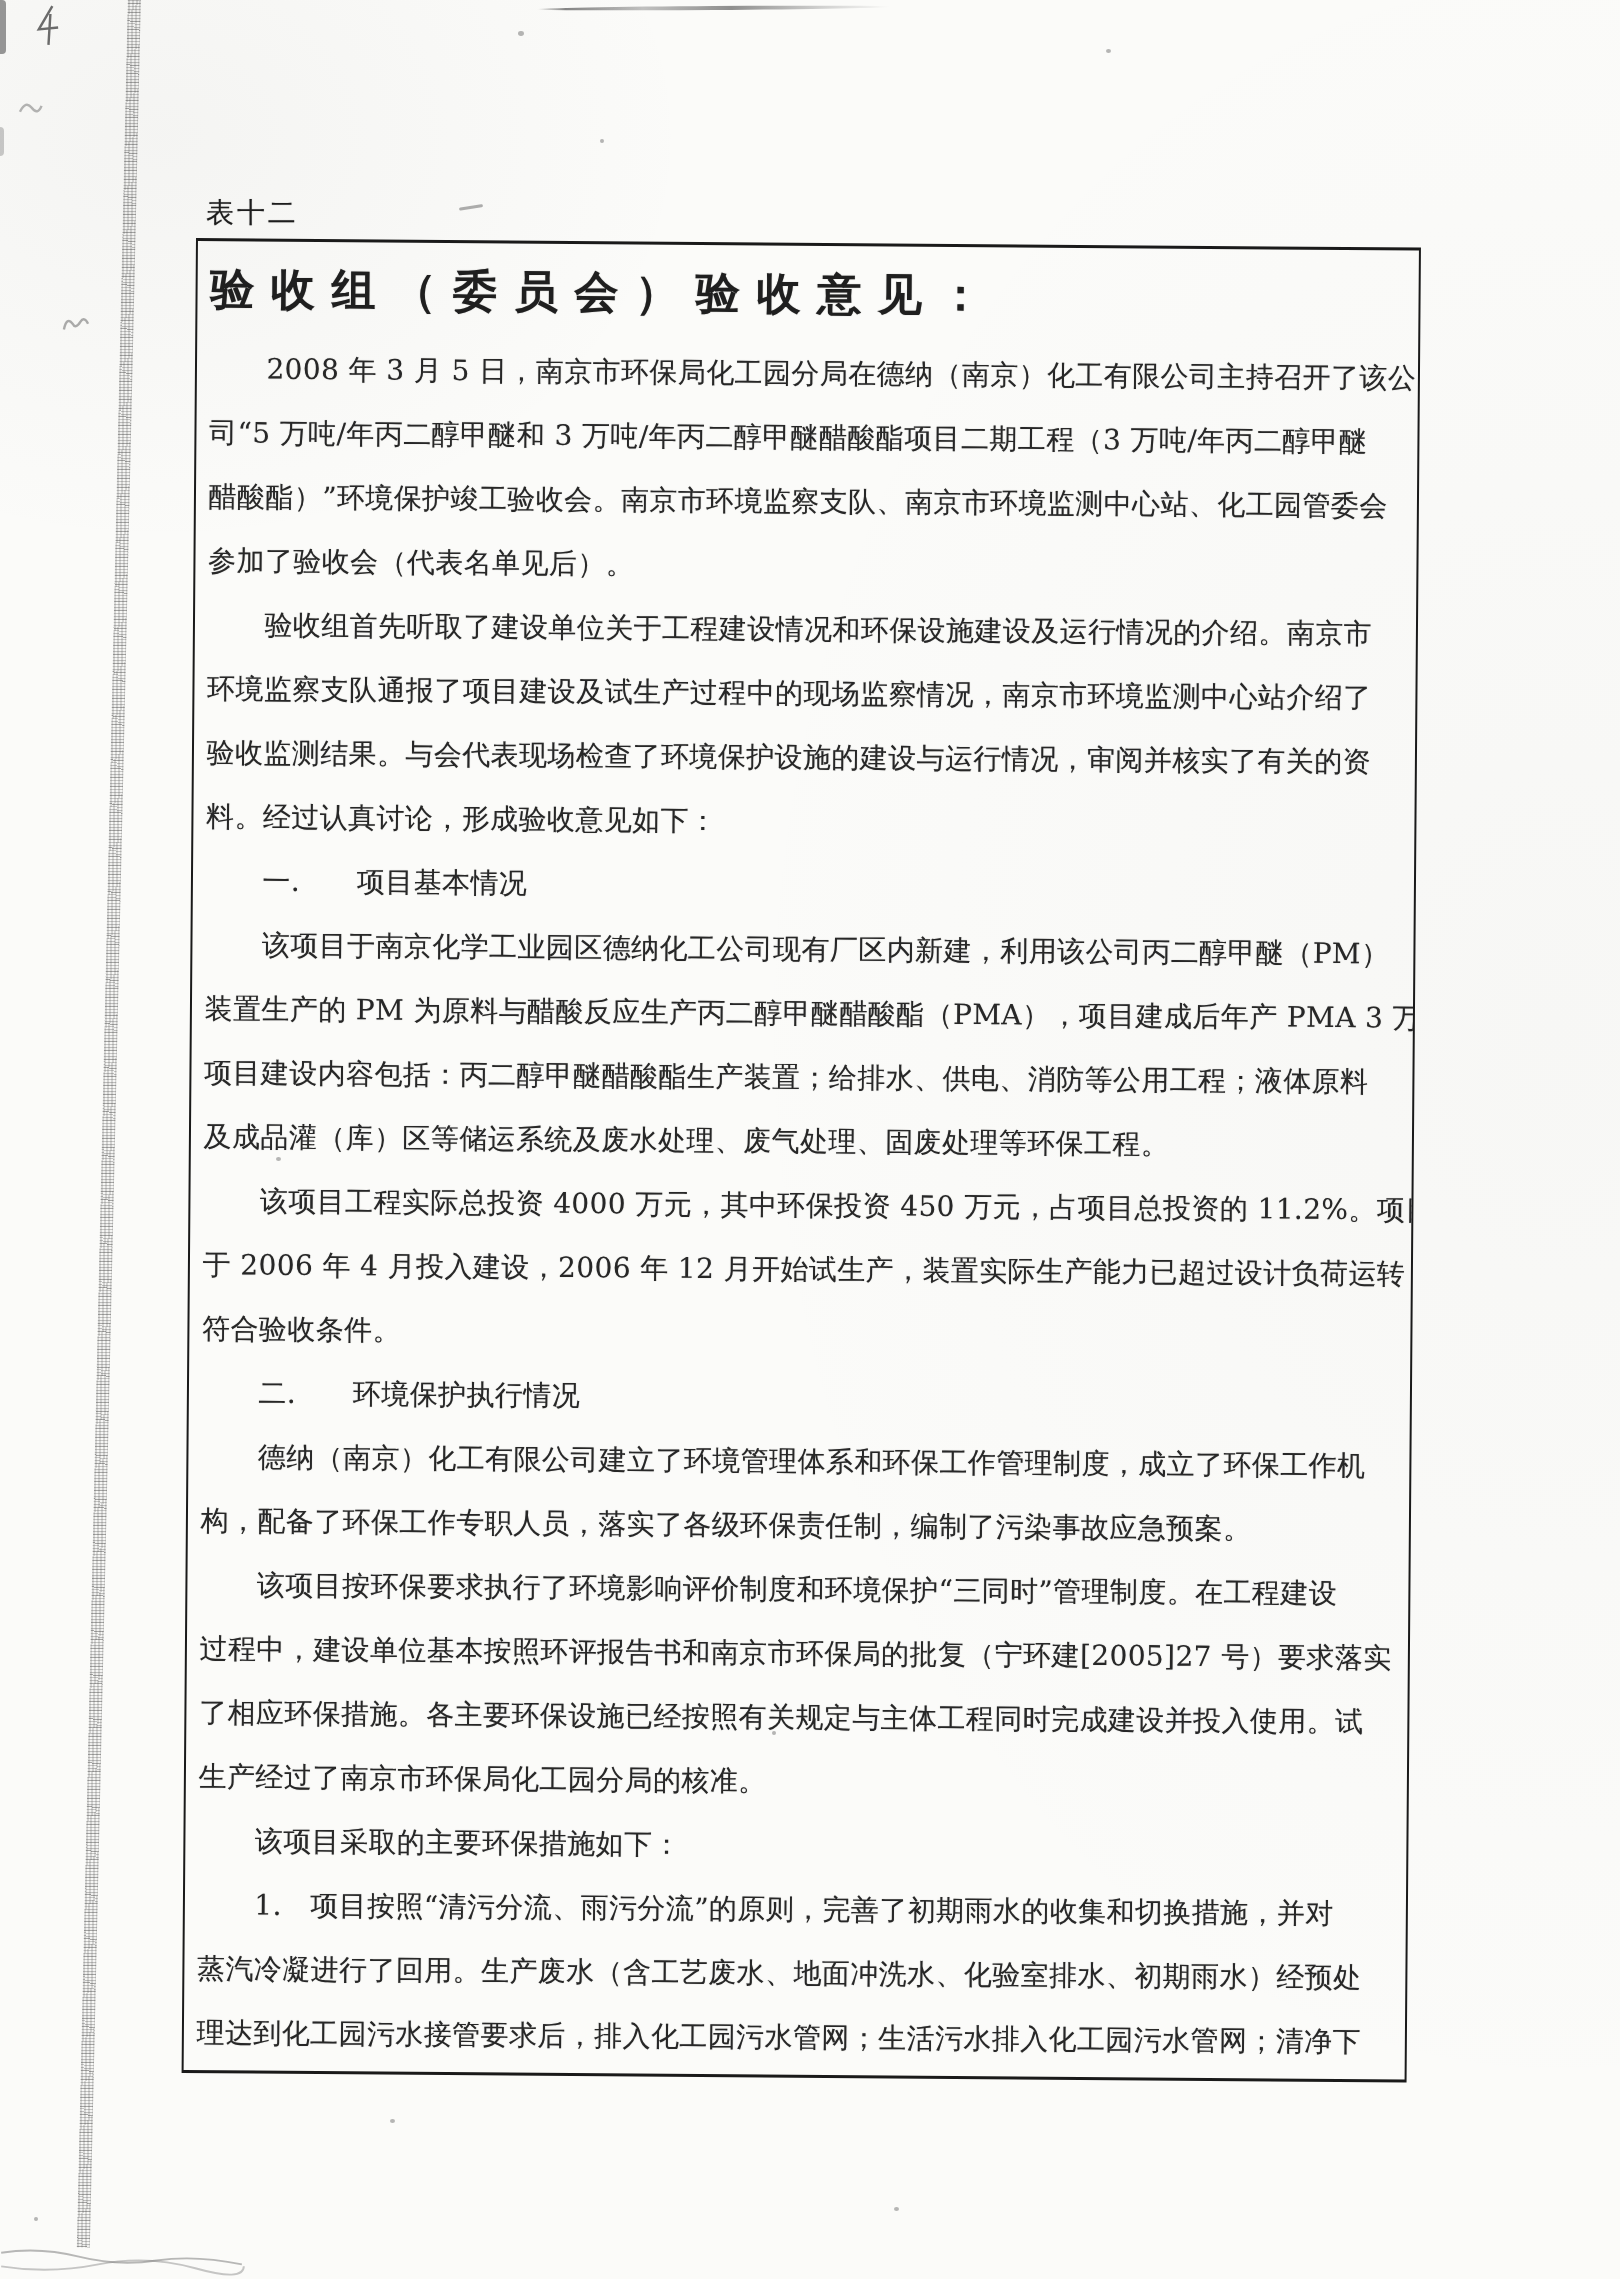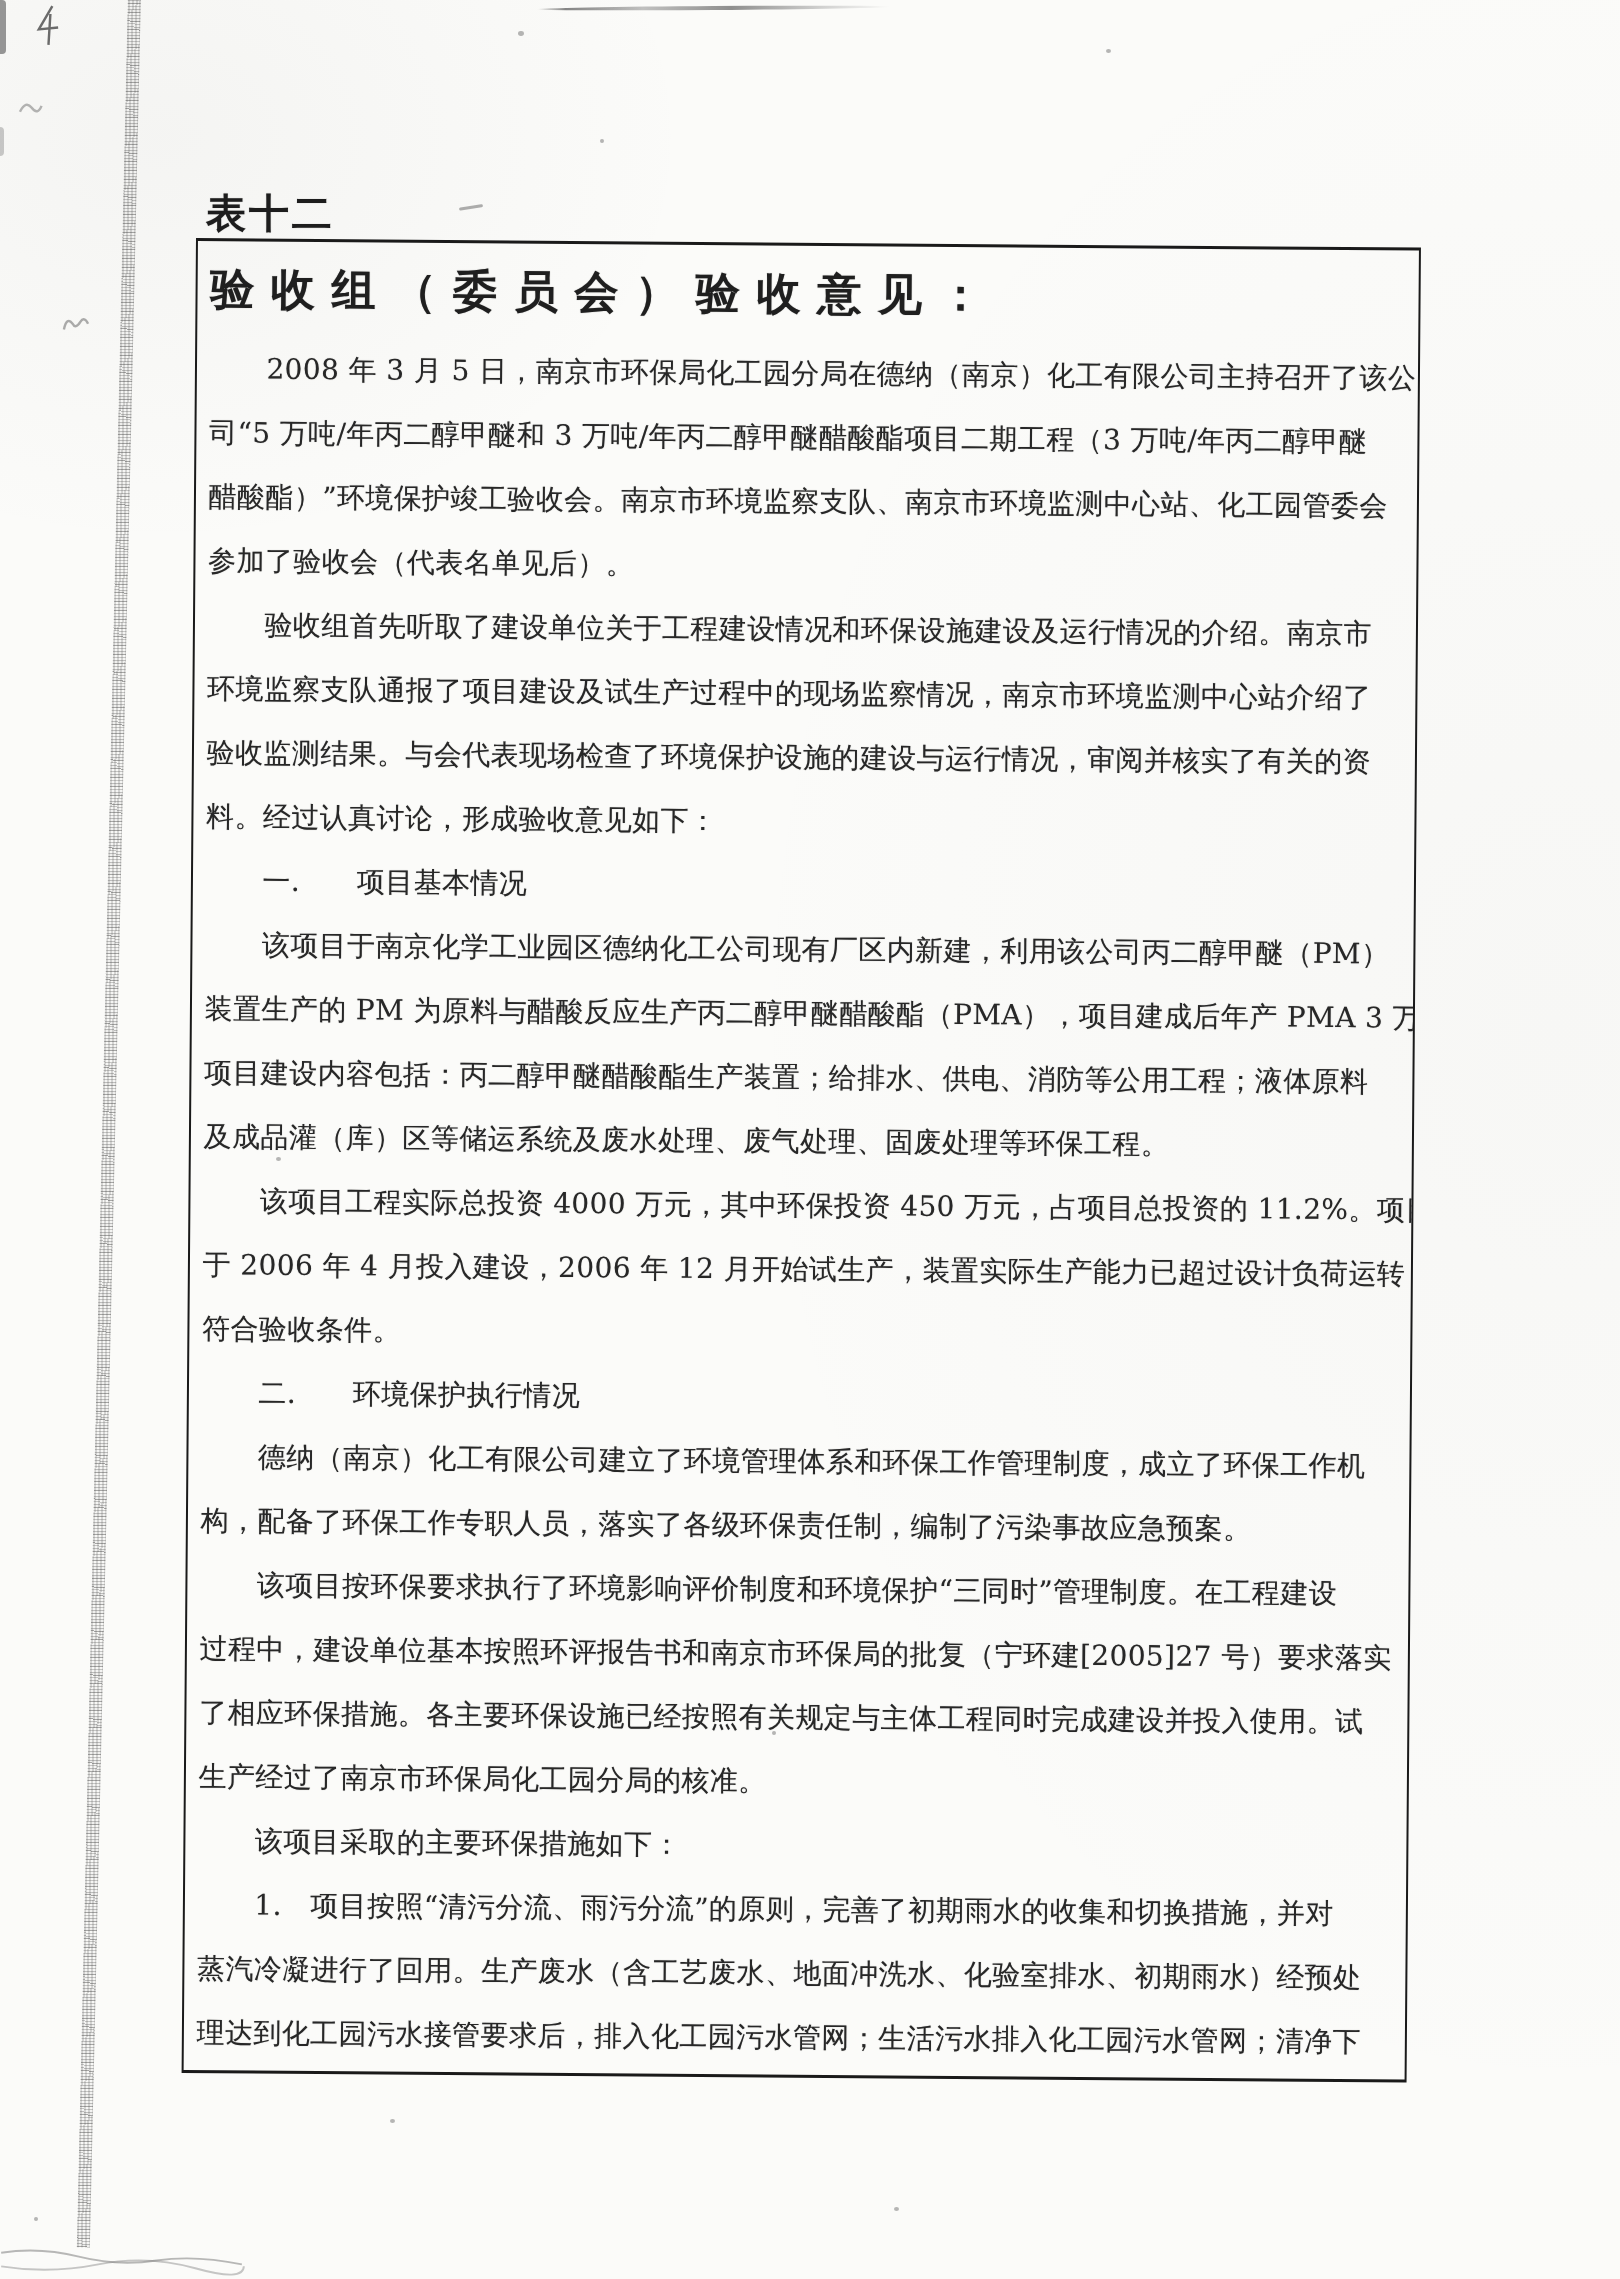--- a/index.html
+++ b/index.html
@@ -23,21 +23,21 @@
       repeating-linear-gradient(0deg,
         rgba(40,40,40,.50) 0 1px, rgba(150,150,150,.14) 1px 2.9px,
         rgba(70,70,70,.42) 2.9px 3.9px, rgba(185,185,185,.10) 3.9px 5.9px,
         rgba(60,60,60,.34) 5.9px 6.9px, rgba(205,205,205,.08) 6.9px 8.8px),
       repeating-linear-gradient(90deg, rgba(80,80,80,.28) 0 2px, rgba(225,225,225,.05) 2px 3.9px);
     opacity:.8;
   }
   .edge-sliver{position:absolute;background:rgba(70,70,70,.55);border-radius:0 3.9px 3.9px 0;}
   .table-label{
     position:absolute;left:206px;top:190px;
-    font-size:40px;font-weight:bold;letter-spacing:2.9px;line-height:45px;
+    font-size:28px;font-weight:normal;letter-spacing:2.9px;line-height:45px;
     color:#1d1d1d;text-shadow:0 0 1px rgba(30,30,30,.4);
     white-space:pre;
   }
   .doc-box{
     position:absolute;left:196px;top:238px;width:1225px;height:1835px;
     border:2.9px solid #1a1a1a;border-top-width:3.9px;border-bottom-width:3.9px;
     box-sizing:border-box;
     padding:9.8px 7.8px 0 12.7px;
     transform:rotate(0.45deg);transform-origin:0 0;
     overflow:hidden;

